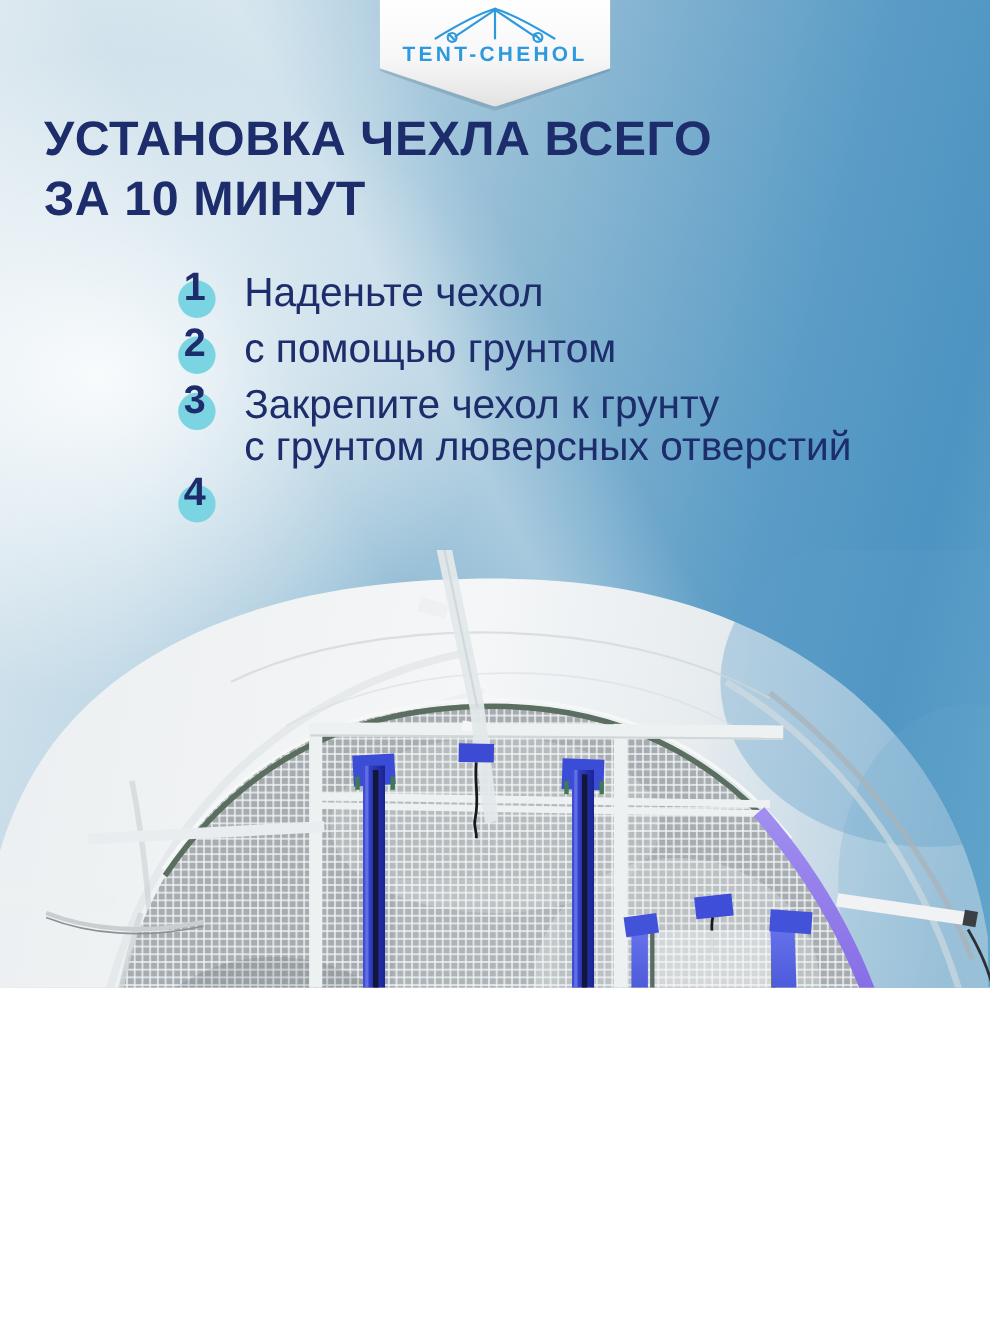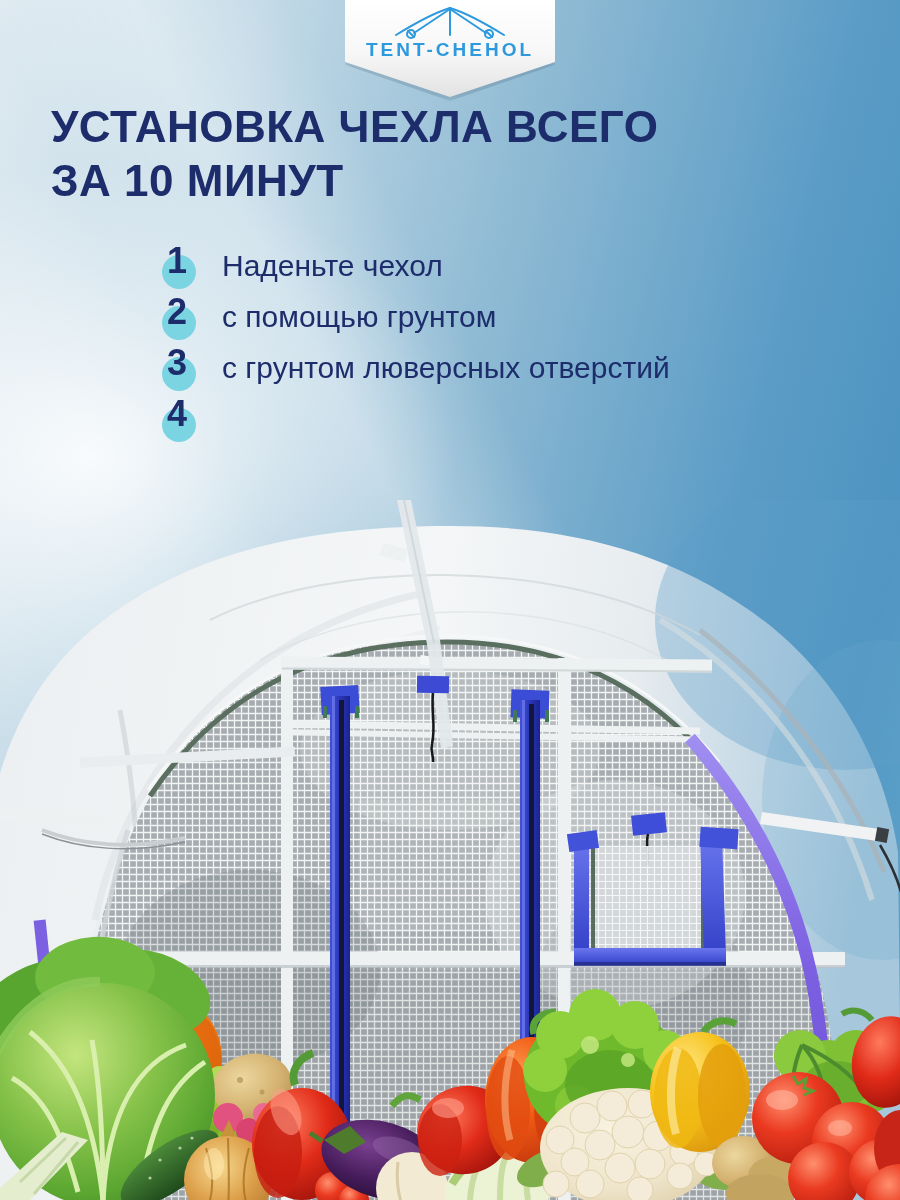--- a/index.html
+++ b/index.html
@@ -1,44 +1,44 @@
 <!DOCTYPE html>
 <html><head>
 <meta charset="utf-8">
 <style>
   html,body{margin:0;padding:0;background:#ffffff;}
   .canvas{
-    position:relative;width:900px;height:1200px;overflow:hidden;
+    position:relative;width:900px;height:898px;overflow:hidden;
     font-family:"Liberation Sans",sans-serif;
     background:
       radial-gradient(ellipse 540px 430px at 10% 38%, rgba(255,255,255,.88), rgba(255,255,255,0) 68%),
       linear-gradient(62deg, rgba(255,255,255,0) 40%, rgba(255,255,255,.30) 50%, rgba(255,255,255,0) 60%),
       linear-gradient(104deg,#dde9f0 0%,#c3dae7 22%,#8db9d3 48%,#5b9cc6 72%,#4d94c2 86%,#61a5ca 100%);
   }
   .banner{
     position:absolute;left:345px;top:0;width:210px;height:97px;
     background:linear-gradient(180deg,#ffffff 0%,#f7f7f7 55%,#e2e2e2 100%);
     clip-path:polygon(0 0,100% 0,100% 64%,50% 100%,0 64%);
     display:flex;flex-direction:column;align-items:center;
   }
   .banner-shadow{position:absolute;left:345px;top:0;width:210px;height:101px;
     background:rgba(70,100,120,.25);
     clip-path:polygon(0 0,100% 0,100% 64%,50% 100%,0 64%);filter:blur(3px);}
   .tent-icon{margin-top:5px;width:124px;height:34px;}
   .brand{color:#2e9ade;font-weight:bold;font-size:19px;letter-spacing:3px;white-space:nowrap;}
-  .headline{position:absolute;left:51px;top:100px;color:#1d2c6b;font-weight:bold;
+  .headline{position:absolute;left:40px;top:100px;color:#1d2c6b;font-weight:bold;
     font-size:44px;line-height:54px;letter-spacing:.5px;}
   .headline span{display:block;}
   .steps{position:absolute;left:158px;top:248px;display:flex;flex-direction:column;gap:9px;
     list-style:none;margin:0;padding:0;}
   .step{display:flex;gap:16px;align-items:flex-start;}
   .badge{position:relative;width:48px;height:42px;flex:0 0 auto;}
   .badge .dot{position:absolute;left:4px;top:7px;width:34px;height:34px;border-radius:50%;background:#7bd4e2;}
   .badge .num{position:absolute;left:9px;top:-8px;color:#1d2c6b;font-size:36px;font-weight:bold;}
-  .texts{color:#1d2c6b;font-size:30px;line-height:38px;margin-top:-1px;}
+  .texts{color:#1d2c6b;font-size:37px;line-height:38px;margin-top:-1px;}
   .texts span{display:block;}
   .photo{position:absolute;left:0;top:500px;width:900px;height:700px;}
 </style>
 </head>
 <body>
 
 <div class="canvas">
 
   <div class="banner-shadow"></div>
   <div class="banner">
@@ -82,20 +82,21 @@
       <span class="texts">
         <span>с помощью грунтом</span>
       </span>
     </li>
     <li class="step">
       <span class="badge">
         <i class="dot"></i>
         <b class="num">3</b>
       </span>
       <span class="texts">
+        <span>Закрепите чехол к грунту</span>
         <span>с грунтом люверсных отверстий</span>
       </span>
     </li>
     <li class="step">
       <span class="badge">
         <i class="dot"></i>
         <b class="num">4</b>
       </span>
     </li>
   </ol>

